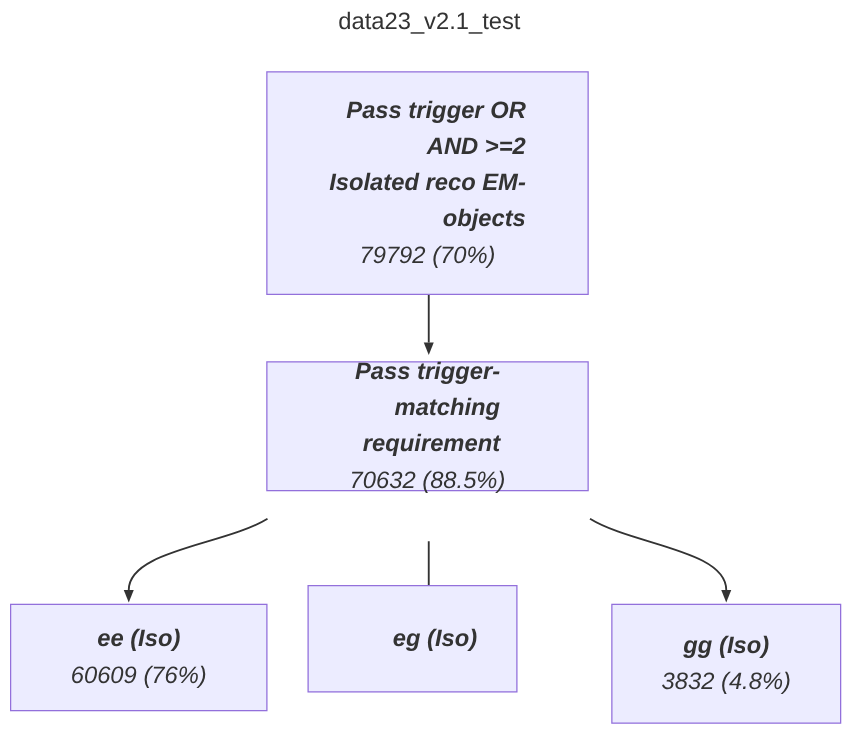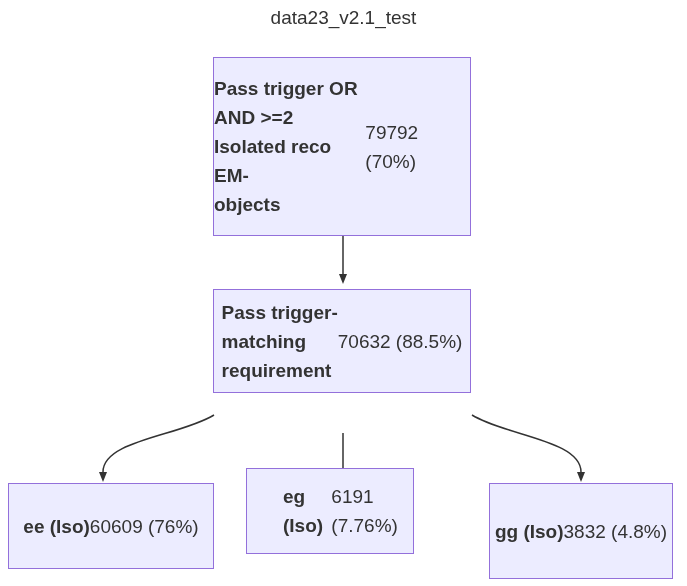--- a/index.html
+++ b/index.html
@@ -44,24 +44,25 @@
   }
   .node {
     position: absolute;
     box-sizing: border-box;
     background: var(--node-fill, #ECECFF);
     border: 1px solid var(--node-border, #9370DB);
     color: var(--text, #333333);
     font-size: 19px;
     line-height: 29px;
     display: flex;
-    flex-direction: row;
+    flex-direction: column;
     align-items: center;
     justify-content: center;
-    text-align: left;
+    text-align: right;
+    font-style: italic;
   }
   .node .node-label {
     font-weight: bold;
     white-space: pre-line;
   }
   .node .node-count {
     font-weight: normal;
   }
   
   .node-root  { left: 213px; top: 57px;  width: 258px; height: 179px; }
@@ -104,21 +105,20 @@
     <div class="node-count">70632 (88.5%)</div>
   </div>
 
   <div class="node node-ee">
     <div class="node-label">ee (Iso)</div>
     <div class="node-count">60609 (76%)</div>
   </div>
 
   <div class="node node-eg">
     <div class="node-label">eg (Iso)</div>
-    <div class="node-count">6191 (7.76%)</div>
   </div>
 
   <div class="node node-gg">
     <div class="node-label">gg (Iso)</div>
     <div class="node-count">3832 (4.8%)</div>
   </div>
 
 </div>
 
 </body></html>

